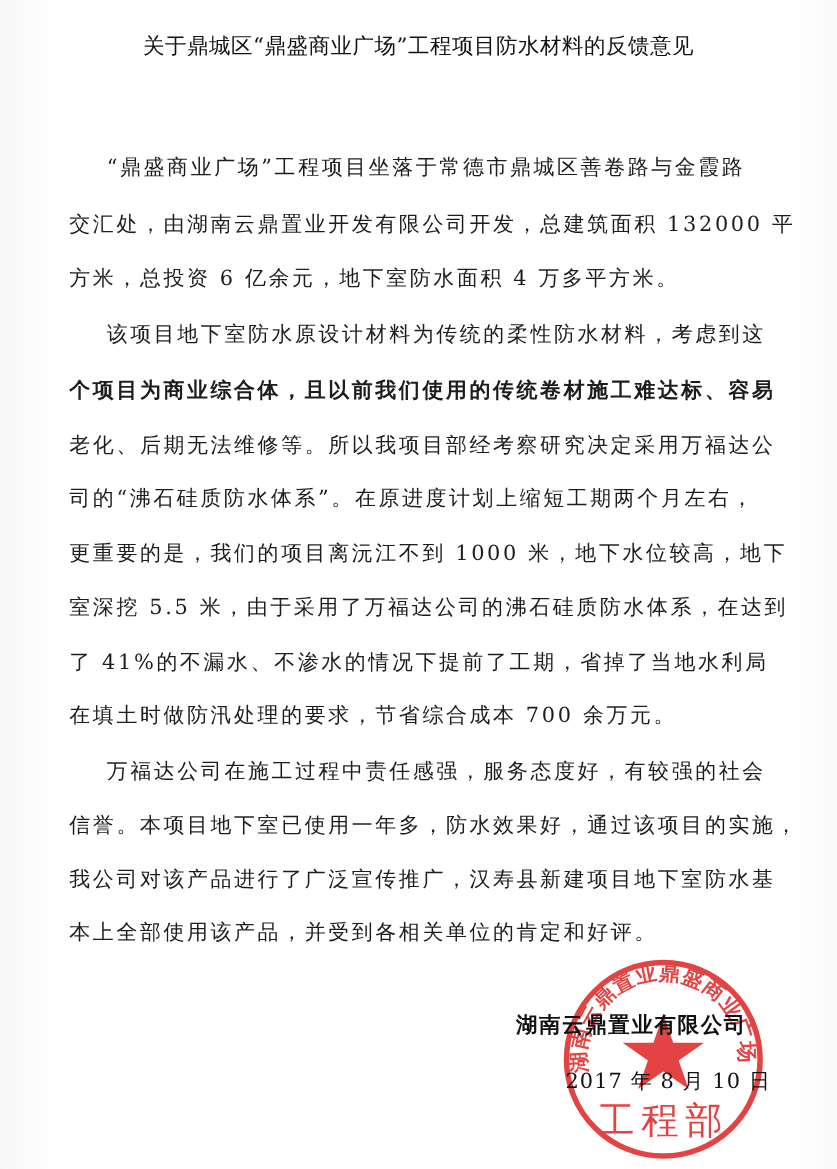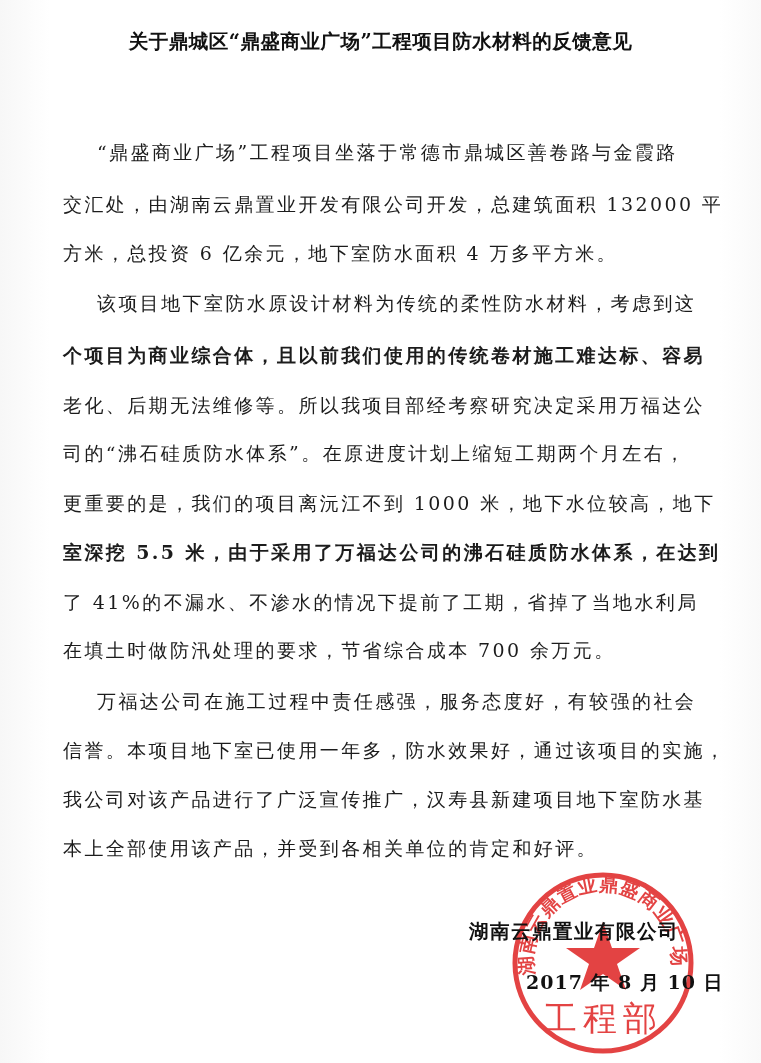--- a/index.html
+++ b/index.html
@@ -19,21 +19,21 @@
       left: 0; top: 0;
       width: 761px; height: 1063px;
       background: linear-gradient(to right, #f7f7f7 0px, #ffffff 50px, #ffffff 720px, #f9f9f9 761px);
     }
     .doc-title {
       position: absolute;
       left: 0; right: 0;
       top: 28px;
       text-align: center;
       font-size: 19.5px;
-      font-weight: bold;
+      font-weight: normal;
       letter-spacing: 0.5px;
       color: #111;
       white-space: nowrap;
     }
     .line {
       position: absolute;
       left: 63px;
       width: 640px;
       font-size: 19px;
       letter-spacing: 2.4px;
@@ -51,23 +51,23 @@
       font-size: 19.5px;
       font-weight: bold;
       letter-spacing: 1.5px;
       white-space: nowrap;
       color: #111;
       z-index: 3;
     }
     .date {
       position: absolute;
       top: 970px;
-      left: 526px;
+      left: 514px;
       font-size: 19px;
-      font-weight: bold;
+      font-weight: normal;
       letter-spacing: 1px;
       white-space: nowrap;
       color: #111;
       z-index: 3;
     }
     .stamp {
       position: absolute;
       left: 510px;
       top: 870px;
       width: 186px;
@@ -86,21 +86,21 @@
 
   <div class="line indent" style="top:98px;">“鼎盛商业广场”工程项目坐落于常德市鼎城区善卷路与金霞路</div>
   <div class="line" style="top:150px;">交汇处，由湖南云鼎置业开发有限公司开发，总建筑面积 132000 平</div>
   <div class="line" style="top:199px;">方米，总投资 6 亿余元，地下室防水面积 4 万多平方米。</div>
 
   <div class="line indent" style="top:251px;font-family:Liberation Mono, monospace;">该项目地下室防水原设计材料为传统的柔性防水材料，考虑到这</div>
   <div class="line" style="top:301px;font-weight:bold;">个项目为商业综合体，且以前我们使用的传统卷材施工难达标、容易</div>
   <div class="line" style="top:351px;">老化、后期无法维修等。所以我项目部经考察研究决定采用万福达公</div>
   <div class="line" style="top:399px;">司的“沸石硅质防水体系”。在原进度计划上缩短工期两个月左右，</div>
   <div class="line" style="top:449px;">更重要的是，我们的项目离沅江不到 1000 米，地下水位较高，地下</div>
-  <div class="line" style="top:498px;font-weight:bold;">室深挖 5.5 米，由于采用了万福达公司的沸石硅质防水体系，在达到</div>
+  <div class="line" style="top:498px;">室深挖 5.5 米，由于采用了万福达公司的沸石硅质防水体系，在达到</div>
   <div class="line" style="top:548px;">了 41%的不漏水、不渗水的情况下提前了工期，省掉了当地水利局</div>
   <div class="line" style="top:596px;">在填土时做防汛处理的要求，节省综合成本 700 余万元。</div>
 
   <div class="line indent" style="top:647px;">万福达公司在施工过程中责任感强，服务态度好，有较强的社会</div>
   <div class="line" style="top:696px;">信誉。本项目地下室已使用一年多，防水效果好，通过该项目的实施，</div>
   <div class="line" style="top:745px;">我公司对该产品进行了广泛宣传推广，汉寿县新建项目地下室防水基</div>
   <div class="line" style="top:794px;">本上全部使用该产品，并受到各相关单位的肯定和好评。</div>
 
   <div class="stamp">
     <svg viewBox="0 0 186 186" xmlns="http://www.w3.org/2000/svg">

